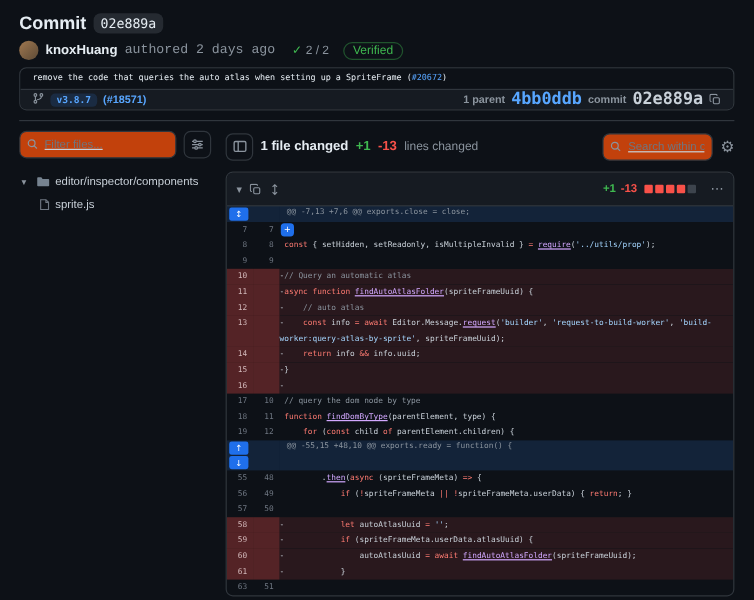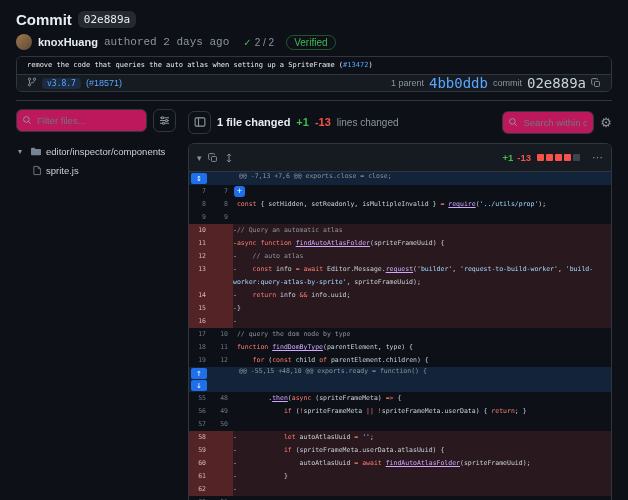--- a/index.html
+++ b/index.html
@@ -42,43 +42,44 @@
     display:inline-flex; align-items:center; margin-left:6px; background:transparent; cursor:pointer;
   }
 
   
   .commit-box { border:1px solid #30363d; border-radius:6px; overflow:hidden; }
   .commit-msg-row { padding:4px 10px; background:#0d1117; font-family:"DejaVu Sans Mono", monospace; font-size:7px; line-height:9px; color:#e6edf3; }
   .commit-msg-row a, .link { color:#58a6ff; text-decoration:none; cursor:pointer; }
   .commit-meta-row {
     display:flex; align-items:center; gap:5px;
     background:#161b22; border-top:1px solid #30363d;
-    padding:3px 10px; height:17px; font-size:9px; color:#8b949e;
+    padding:3px 10px; height:17px; font-size:9px; color:#8b949e;font-weight:bold;
   }
   .branch-icon-svg, .copy-svg { flex:0 0 auto; }
   .branch-chip {
     font-family:"DejaVu Sans Mono", monospace; font-size:8px; color:#58a6ff;
     background:rgba(56,139,253,0.15); padding:1px 5px; border-radius:4px; cursor:pointer;
   }
   .sha-mono { font-family:"DejaVu Sans Mono", monospace; font-size:14px; }
   .parent-sha { color:#58a6ff; cursor:pointer; }
   .commit-sha2 { color:#c9d1d9; }
 
   .section-divider { margin-top:8px; border-bottom:1px solid #30363d; }
 
   
   .content { display:flex; gap:12px; padding:8px 16px 0 16px; }
   .sidebar { width:160px; flex:0 0 auto; }
   .filter-row { display:flex; gap:6px; }
   .input-wrap { position:relative; flex:1; }
   .input-wrap svg { position:absolute; left:6px; top:6px; color:#8b949e; }
   .text-input {
-    width:100%; height:23px; background:#be185d; border:1px solid #30363d;
+    width:100%; height:23px; background:#c2410c; border:1px solid #30363d;
     border-radius:6px; color:#c9d1d9; font-size:9.5px; padding:0 6px 0 20px;
     font-family:"Liberation Sans", sans-serif;
+    text-decoration:underline;
   }
   .text-input::placeholder { color:#6e7681; }
   .icon-btn {
     width:23px; height:23px; flex:0 0 auto; display:inline-flex; align-items:center; justify-content:center;
     background:transparent; border:1px solid #30363d; border-radius:6px; color:#8b949e; cursor:pointer;
   }
   .icon-btn-borderless { border:none; background:transparent; color:#8b949e; display:inline-flex; align-items:center; justify-content:center; cursor:pointer; }
 
   .tree { margin-top:10px; }
   .tree-row { display:flex; align-items:center; gap:4px; height:19px; font-size:9.5px; color:#c9d1d9; white-space:nowrap; overflow:hidden; cursor:pointer; border-radius:4px; padding:0 2px; }
@@ -164,21 +165,21 @@
     <span class="author-meta">authored 2 days ago</span>
     <span class="checks">
       <span class="check-glyph">✓</span>
       <span>2 / 2</span>
     </span>
     <button class="verified-badge">Verified</button>
   </div>
 
   <div class="commit-box">
     <div class="commit-msg-row">
-      <span>remove the code that queries the auto atlas when setting up a SpriteFrame (</span><a class="link">#13472</a><span>)</span>
+      <span>remove the code that queries the auto atlas when setting up a SpriteFrame (</span><a class="link">#20672</a><span>)</span>
     </div>
     <div class="commit-meta-row">
       <span class="branch-icon-svg">
         <svg width="10" height="10" viewBox="0 0 16 16" fill="none" stroke="#8b949e" stroke-width="1.5">
             <circle cx="4" cy="3.5" r="1.8"></circle>
             <circle cx="4" cy="12.5" r="1.8"></circle>
             <circle cx="12" cy="3.5" r="1.8"></circle>
             <path d="M4 5.3v5.4 M12 5.3c0 3-3 4-6 4.5"></path>
           </svg>
       </span>
@@ -412,25 +413,20 @@
             <tr class="row-del">
               <td class="gutter num">60</td>
               <td class="gutter num"></td>
               <td class="code"><span class="marker">-</span><span class="tok-p">                autoAtlasUuid </span><span class="tok-k">=</span><span class="tok-p"> </span><span class="tok-k">await</span><span class="tok-p"> </span><span class="tok-f">findAutoAtlasFolder</span><span class="tok-p">(spriteFrameUuid);</span></td>
             </tr>
             <tr class="row-del">
               <td class="gutter num">61</td>
               <td class="gutter num"></td>
               <td class="code"><span class="marker">-</span><span class="tok-p">            }</span></td>
             </tr>
-            <tr class="row-del">
-              <td class="gutter num">62</td>
-              <td class="gutter num"></td>
-              <td class="code"><span class="marker">-</span></td>
-            </tr>
             <tr class="row-ctx">
               <td class="gutter num">63</td>
               <td class="gutter num">51</td>
               <td class="code"><span class="marker"> </span></td>
             </tr>
           </tbody>
       </table>
     </div>
 
   </main>

